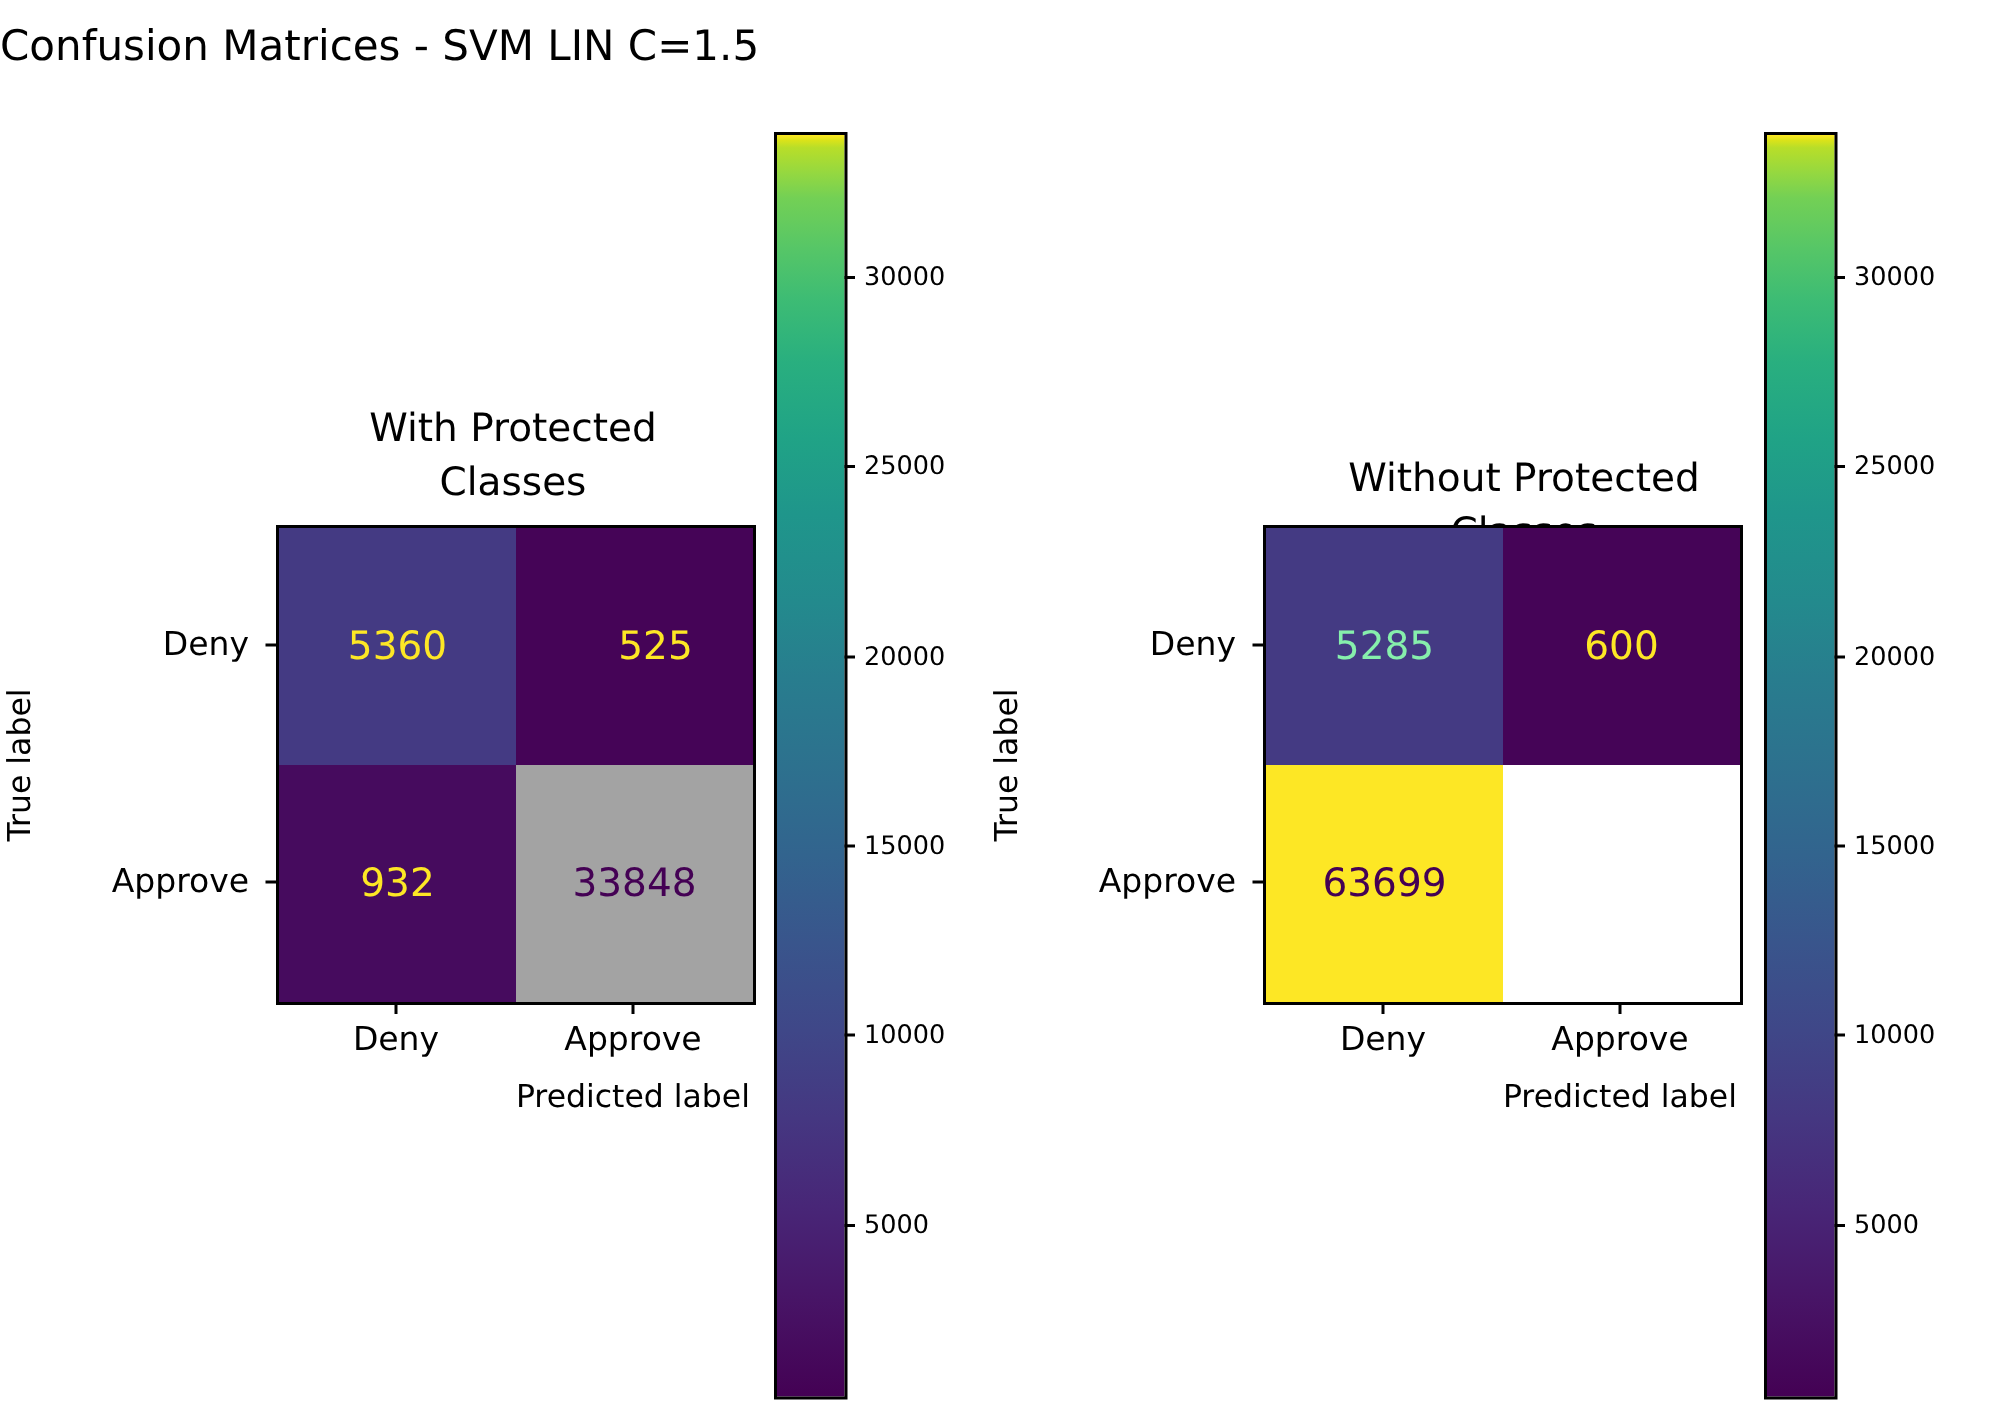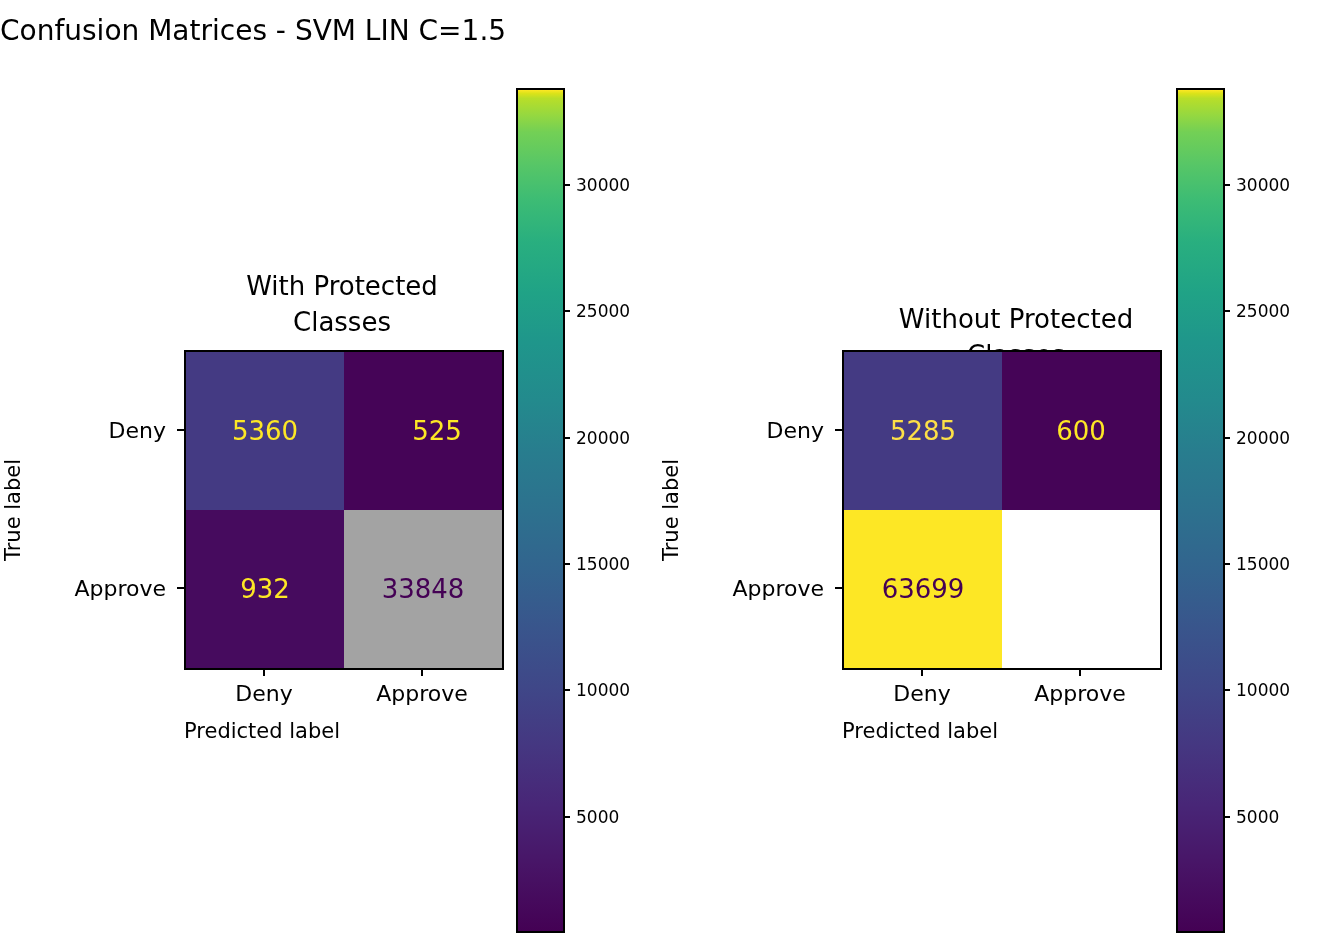--- a/index.html
+++ b/index.html
@@ -67,21 +67,21 @@
     position: absolute;
     font-size: 21px;
     transform: rotate(-90deg);
     transform-origin: 50% 50%;
     white-space: nowrap;
     text-align: center;
   }
   .xlabel {
     position: absolute;
     font-size: 21px;
-    text-align: left;
+    text-align: right;
     white-space: nowrap;
   }
   .ytick {
     position: absolute;
     font-size: 22px;
     text-align: right;
     white-space: nowrap;
     transform: translateY(-50%);
   }
   .xtick {
@@ -214,21 +214,21 @@
 
     <div class="ylabel" style="left:611px; top:498px; width:120px;">True label</div>
 
     <div class="ytick" style="left:658px; top:430px; width:166px;">Deny</div>
     <div class="tickmark-y" style="left:835px; top:430px;"></div>
 
     <div class="ytick" style="left:658px; top:588px; width:166px;">Approve</div>
     <div class="tickmark-y" style="left:835px; top:588px;"></div>
 
     <div class="matrix" style="left:842px; top:350px; width:316px; height:316px;">
-      <div class="cell" style="background:#443a83; color:#fde047;">5285</div>
+      <div class="cell" style="background:#443a83; color:#86efac;">5285</div>
       <div class="cell" style="background:#450457; color:#fde725;">600</div>
       <div class="cell" style="background:#fde725; color:#440154;">63699</div>
     </div>
 
     <div class="tickmark-x" style="left:922px; top:669px;"></div>
     <div class="xtick" style="left:922px; top:681px;">Deny</div>
 
     <div class="tickmark-x" style="left:1080px; top:669px;"></div>
     <div class="xtick" style="left:1080px; top:681px;">Approve</div>
 

